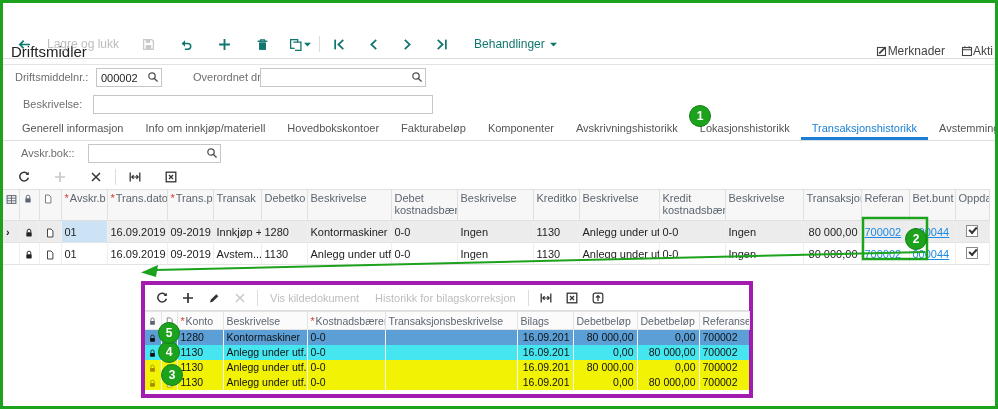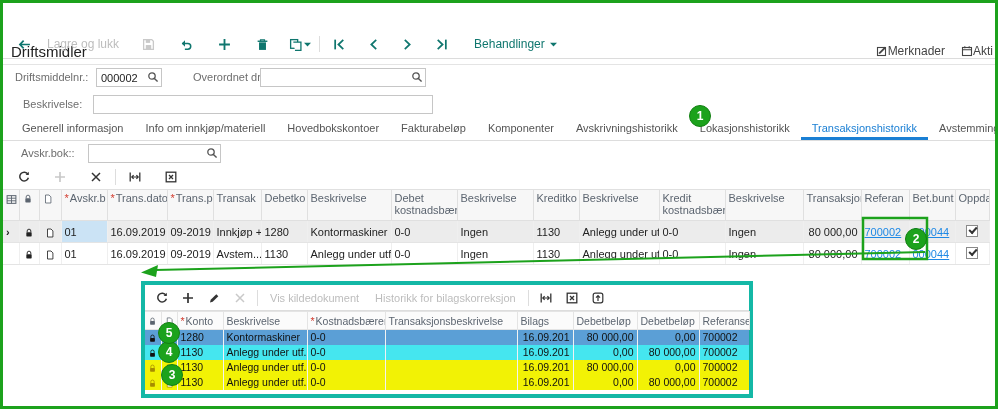--- a/index.html
+++ b/index.html
@@ -69,21 +69,21 @@
   .checkbox { display:inline-block; width:12px; height:12px; border:1px solid #8a8a8a;
               background:#fff; position:relative; }
   .checkbox.checked::after { content:""; position:absolute; left:2px; top:1px;
               width:6px; height:3px; border-left:2px solid #333; border-bottom:2px solid #333;
               transform:rotate(-48deg); }
   .rowind { color:#222; font-weight:bold; }
   .iconcell { text-align:center; color:#9aa3ad; }
 
   
   .popup { position:absolute; left:138px; top:278px; width:612px; height:117px;
-           border:4px solid #14b8a6; background:#fff; z-index:10; }
+           border:4px solid #a21caf; background:#fff; z-index:10; }
   .popupbar { height:26px; border-bottom:1px solid #ddd; display:flex;
               align-items:center; padding-left:4px; font-size:11px; }
   .popupbar .gbtn { min-width:26px; }
   table.pgrid { border-collapse:collapse; table-layout:fixed; width:604px;
                 font-size:10.5px; }
   table.pgrid th { background:#fbfbfb; border:1px solid #e4e4e4; border-left:none;
                    color:#5c6570; font-weight:normal; text-align:left; padding:1px 3px;
                    height:18px; overflow:hidden; white-space:nowrap; }
   table.pgrid td { padding:0 3px; height:15px; overflow:hidden; white-space:nowrap;
                    color:#111; border-right:1px solid rgba(0,0,0,0.05); }

